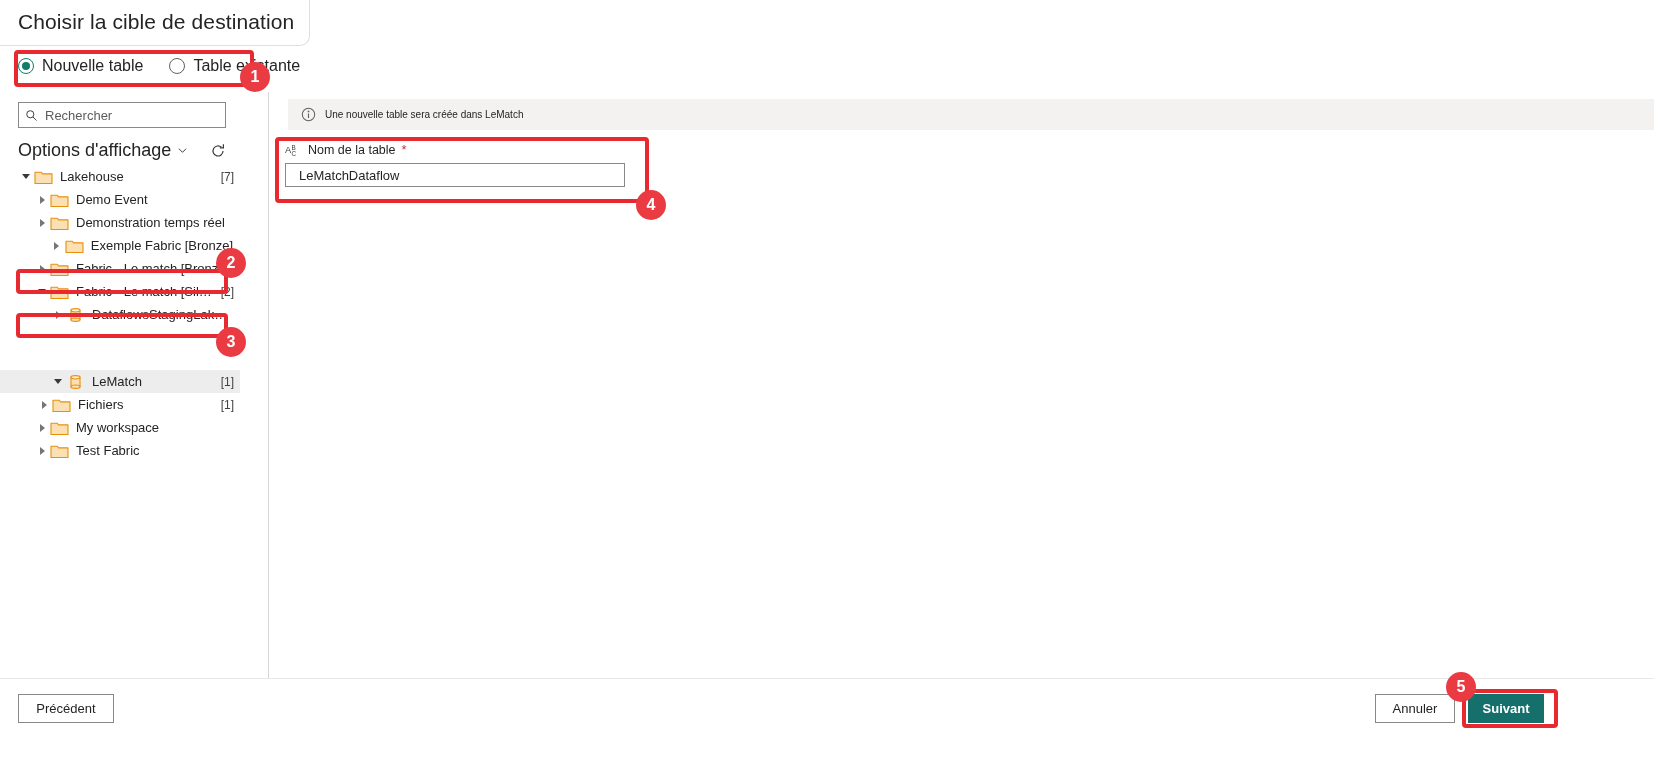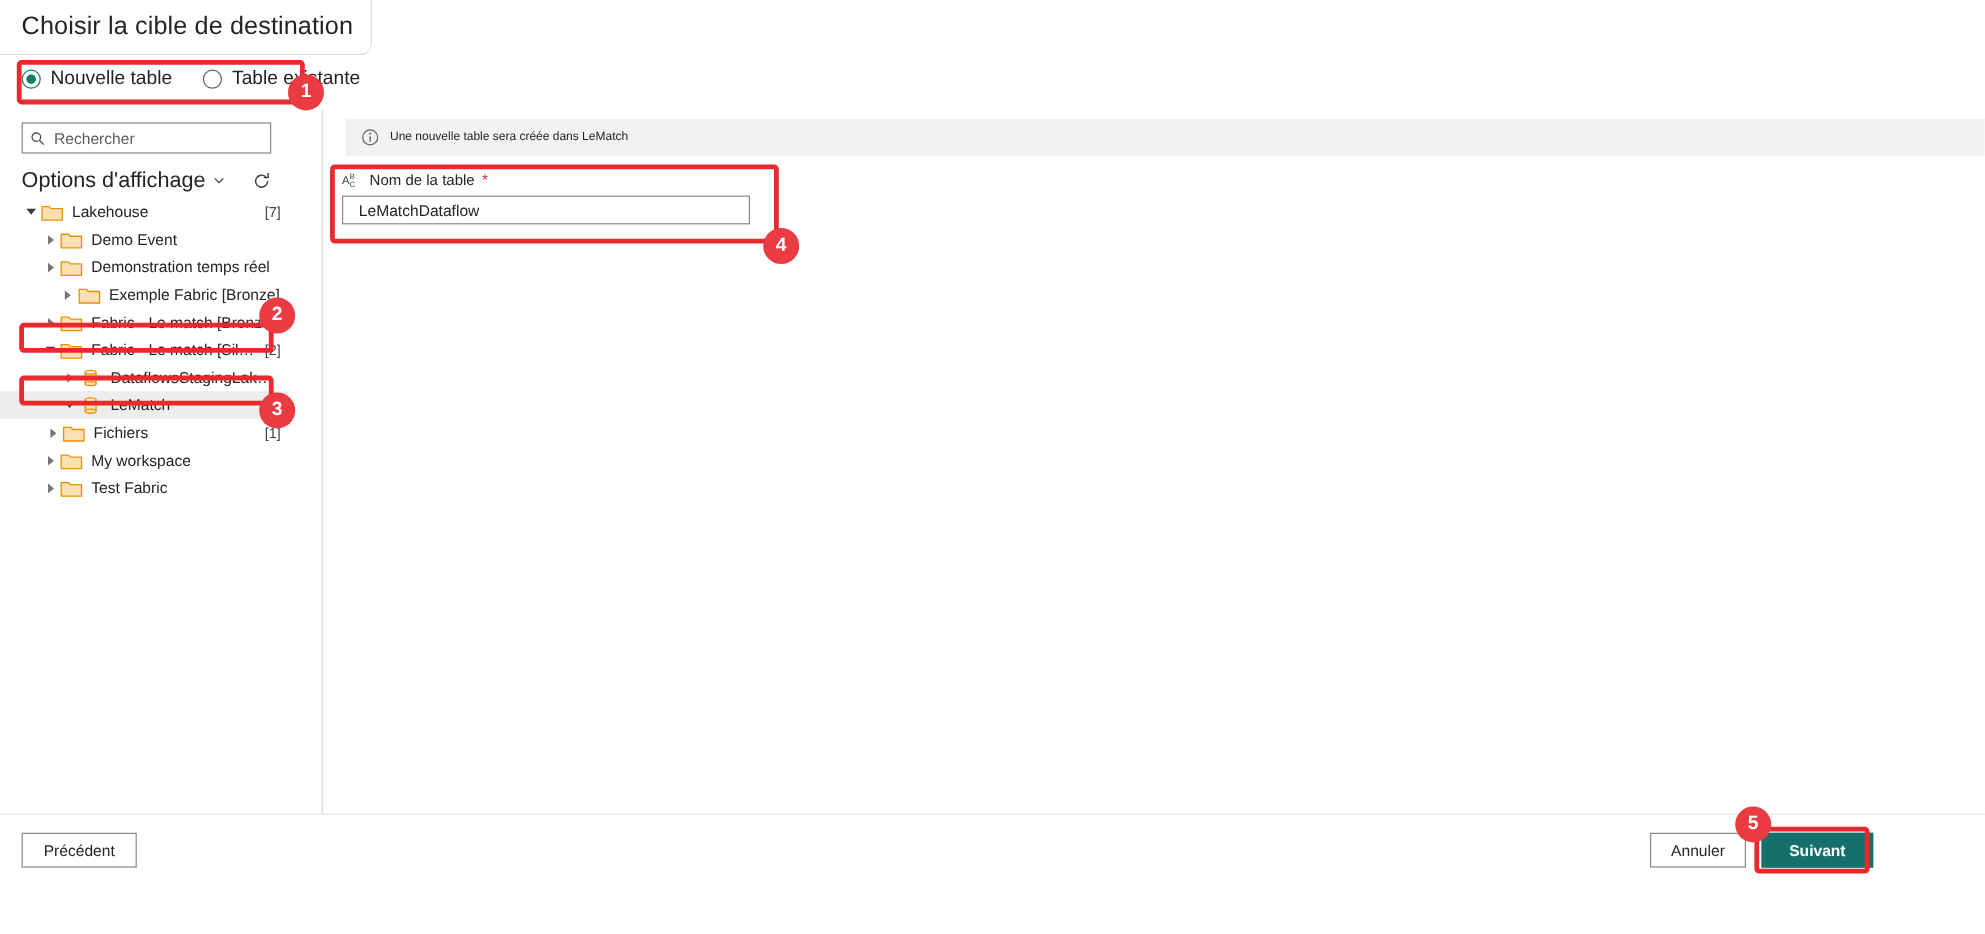--- a/index.html
+++ b/index.html
@@ -71,21 +71,21 @@
   .chev { width: 9px; height: 9px; }
   .refresh-btn { width: 16px; height: 16px; cursor: pointer; }
 
   
   .tree { position: absolute; left: 0; top: 73px; width: 240px; }
   .tree-row {
     position: relative; display: flex; align-items: center;
     height: 23px; font-size: 13px; color: #242424; cursor: pointer;
     padding-right: 6px;
   }
-  .tree-row.selected { background: #ededed; }
+  .tree-row.selected { background: #ededed; margin-top: 44px; }
   .tw {
     width: 16px; flex: 0 0 auto; display: flex;
     align-items: center; justify-content: center;
   }
   .tw .tri { width: 0; height: 0; }
   .tw .tri.collapsed {
     border-left: 5px solid #767676;
     border-top: 4px solid transparent; border-bottom: 4px solid transparent;
   }
   .tw .tri.expanded {
@@ -120,21 +120,21 @@
   
   .footer-divider { position: absolute; left: 0; top: 678px; width: 1654px; height: 1px; background: #e8e8e8; }
   .btn {
     position: absolute; height: 29px; font-size: 13px;
     display: flex; align-items: center; justify-content: center;
     border: 1px solid #8a8886; background: #fff; color: #242424; cursor: pointer;
     font-family: "Liberation Sans", sans-serif;
   }
   .btn-prev  { left: 18px;   top: 694px; width: 96px; }
   .btn-cancel{ left: 1375px; top: 694px; width: 80px; }
-  .btn-next  { left: 1468px; top: 694px; width: 93px; background: #15706b; border-color: #15706b; color: #fff; font-weight: 700; }
+  .btn-next  { left: 1468px; top: 694px; width: 76px; background: #15706b; border-color: #15706b; color: #fff; font-weight: 700; }
 
   
   .anno-box {
     position: absolute; border: 4px solid #e8292f; border-radius: 4px;
     pointer-events: none; background: transparent;
   }
   .anno-badge {
     position: absolute; width: 30px; height: 30px; border-radius: 50%;
     background: #ea3b42; color: #fff; font-weight: 700; font-size: 16px;
     display: flex; align-items: center; justify-content: center;

